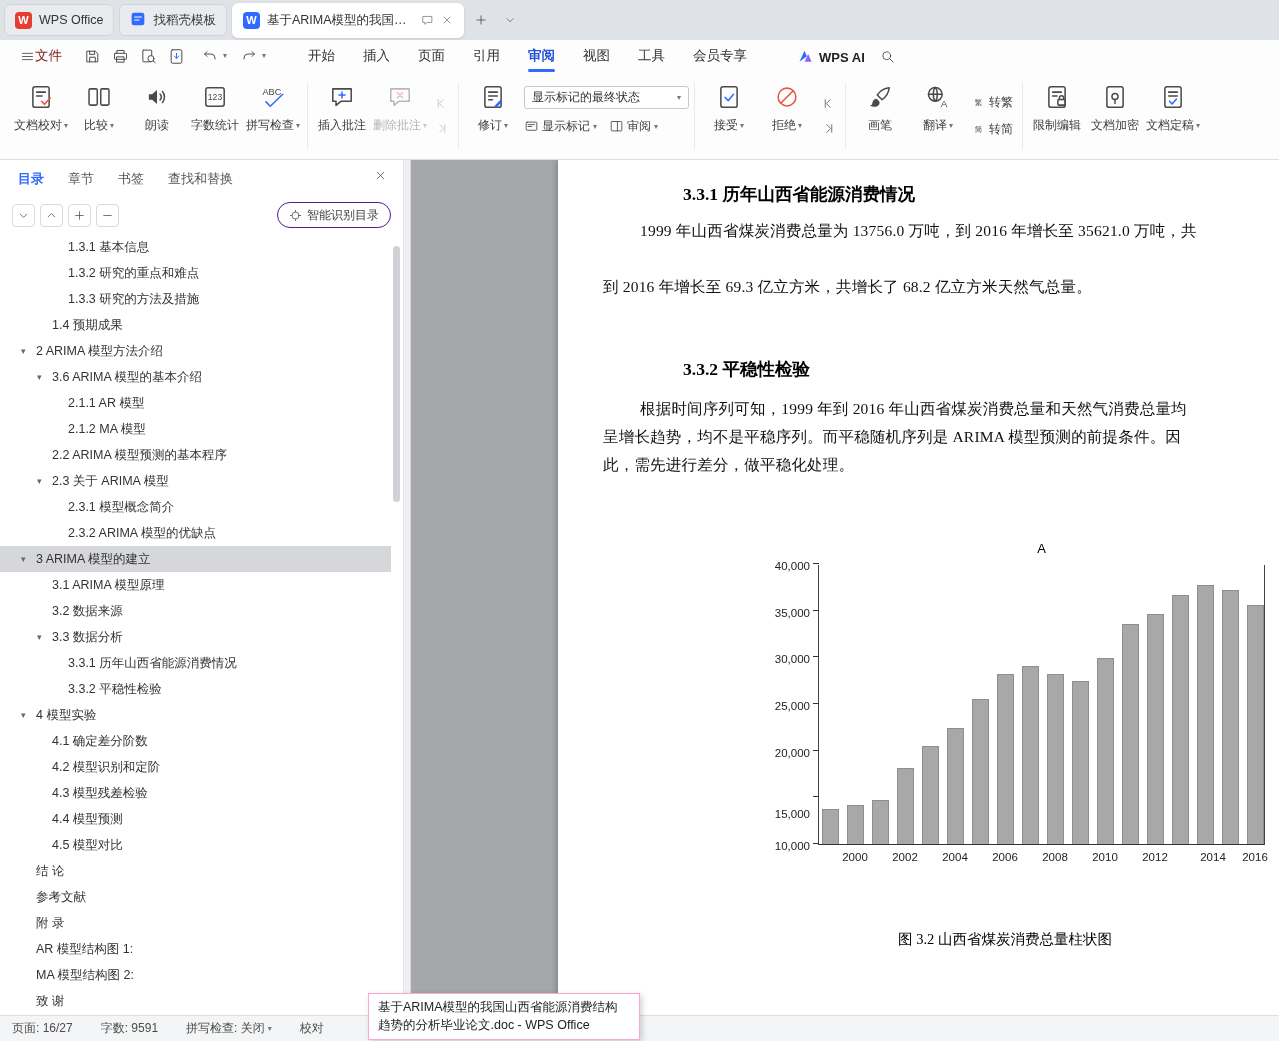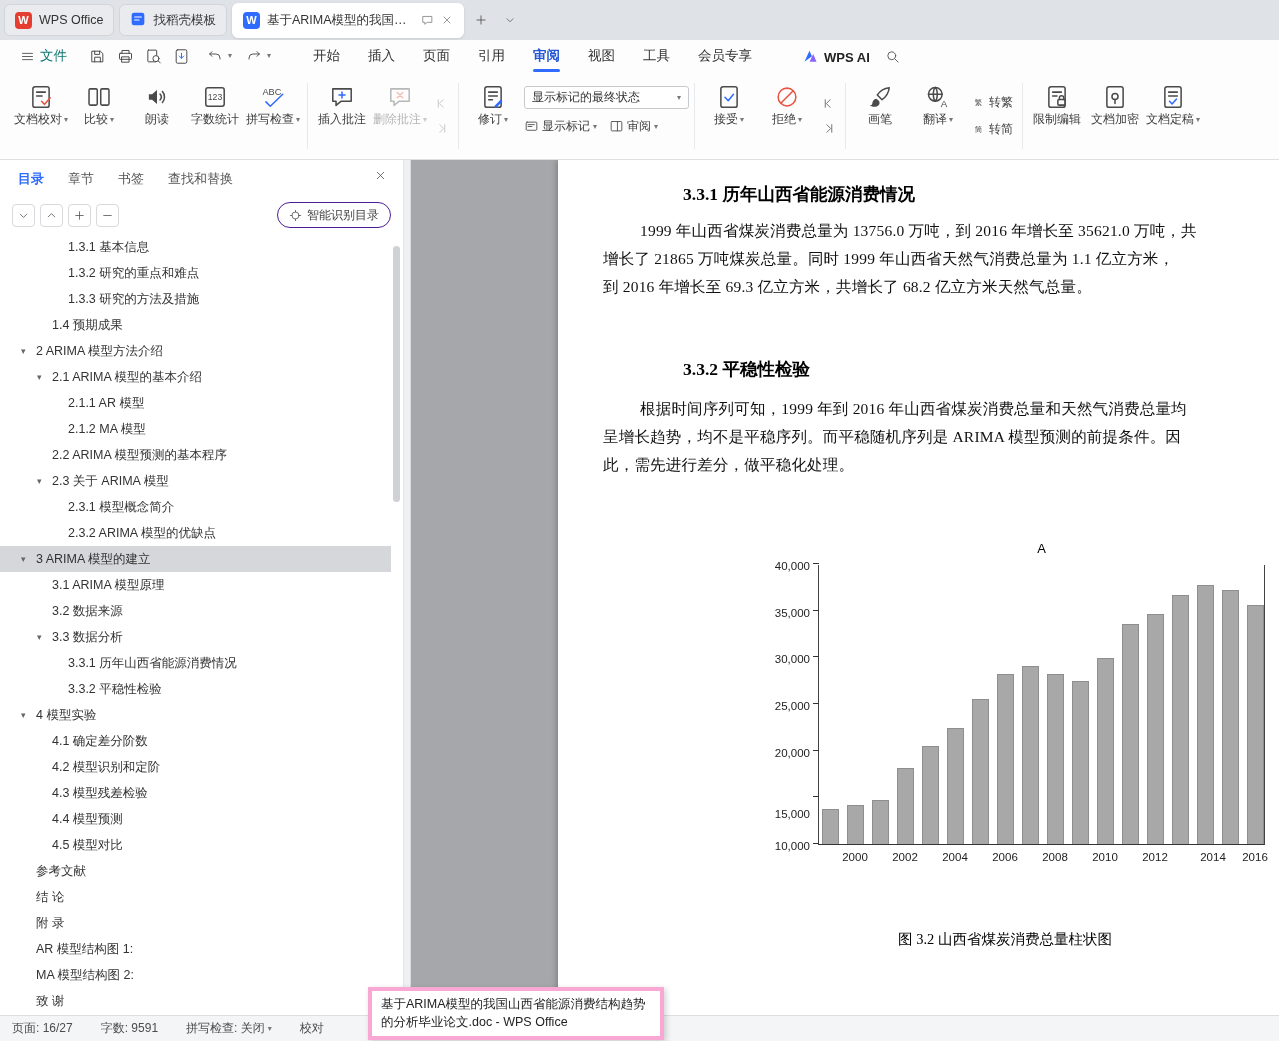--- a/index.html
+++ b/index.html
@@ -18,38 +18,38 @@
        display:flex;align-items:center;justify-content:center;flex:0 0 auto}
   .rbox{background:#e53e30}
   .wbox{background:#2f6bff}
   .tabbub{margin-left:auto;display:flex;align-items:center;opacity:.75}
   .tabclose{display:flex;align-items:center;opacity:.8}
   .tab-plus,.tab-chev{width:24px;height:24px;display:flex;align-items:center;justify-content:center;border-radius:4px}
 
   
   .menubar{position:absolute;left:0;top:40px;width:100%;height:32px;background:#fdfdfe;
            display:flex;align-items:center;padding-left:12px;font-size:13.5px}
-  .file-btn{display:flex;align-items:center;gap:5px;padding:0 8px;height:26px;border-radius:4px;color:#0f766e}
+  .file-btn{display:flex;align-items:center;padding:0 8px;height:26px;border-radius:4px;color:#7f1d1d}
   .qa{display:flex;align-items:center;gap:4px;margin-left:10px}
   .qa-btn{width:24px;height:24px;display:flex;align-items:center;justify-content:center;border-radius:4px}
   .undo-grp{display:flex;align-items:center;margin-left:6px;gap:1px}
   .menus{display:flex;align-items:center;margin-left:28px}
   .menu-item{position:relative;height:32px;display:flex;align-items:center;padding:0 14px;color:#333}
   .menu-item.active{color:#2456d6;font-weight:bold}
   .menu-item.active::after{content:'';position:absolute;left:14px;right:14px;bottom:0;height:3px;
            background:#2f6bff;border-radius:2px}
   .wps-ai{display:flex;align-items:flex-end;gap:5px;margin-left:36px;font-size:13px;color:#222;font-weight:bold}
   .search-btn{width:26px;height:26px;display:flex;align-items:center;justify-content:center;margin-left:10px;border-radius:4px}
 
   
   .ribbon{position:absolute;left:0;top:72px;width:100%;height:88px;background:#fdfdfe;
           border-bottom:1px solid #dde0e3;display:flex;align-items:stretch;padding:5px 6px 4px 12px}
   .rb-large{width:58px;display:flex;flex-direction:column;align-items:center;padding-top:7px;border-radius:4px;flex:0 0 auto}
   .rb-ic{width:26px;height:26px;display:flex;align-items:center;justify-content:center}
-  .rb-lbl{margin-top:1px;font-size:12px;color:#3c3c3c;display:flex;align-items:center;gap:2px;white-space:nowrap}
+  .rb-lbl{margin-top:7px;font-size:12px;color:#3c3c3c;display:flex;align-items:center;gap:2px;white-space:nowrap}
   .caret{font-size:8px;color:#777;line-height:1}
   .disabled{opacity:.38}
   .rb-sep{width:1px;background:#e7e9ec;margin:6px 5px;flex:0 0 auto}
   .rb-navcol{display:flex;flex-direction:column;gap:9px;justify-content:center;padding:0 3px;flex:0 0 auto}
   .rb-navbtn{width:18px;height:16px;display:flex;align-items:center;justify-content:center;border-radius:3px}
   .rb-stack{display:flex;flex-direction:column;gap:9px;padding-top:9px;flex:0 0 auto;margin-left:2px}
   .rb-combo{width:165px;height:23px;border:1px solid #c7cacd;border-radius:3px;background:#fff;
             font-size:12px;color:#333;display:flex;align-items:center;justify-content:space-between;padding:0 7px;white-space:nowrap}
   .rb-smallrow{display:flex;gap:12px}
   .rb-small{display:flex;align-items:center;gap:3px;font-size:12px;color:#3c3c3c;white-space:nowrap}
@@ -94,21 +94,21 @@
   .xlab{position:absolute;top:286px;width:44px;text-align:center;font-size:11.5px;color:#222}
   .bar{position:absolute;bottom:0;border:1px solid #8e8e8e;border-bottom:none}
   .fig-caption{position:absolute;top:770px;left:0;width:894px;text-align:center;
         font-family:"Liberation Serif","DejaVu Serif",serif;font-size:14.5px;color:#000}
 
   
   .statusbar{position:absolute;left:0;top:1015px;width:100%;height:26px;background:#f4f5f6;
         border-top:1px solid #dcdee0;display:flex;align-items:center;padding-left:12px;gap:28px;
         font-size:12px;color:#4c4c4c}
   .sb-item{display:flex;align-items:center;gap:3px;white-space:nowrap}
-  .tooltip{position:absolute;left:368px;bottom:1px;width:296px;background:#fff;border:4px solid #f9a8d4;
+  .tooltip{position:absolute;left:368px;bottom:1px;width:272px;background:#fff;border:1px solid #f9a8d4;
         box-shadow:2px 2px 6px rgba(0,0,0,.18);padding:4px 9px;font-size:12.5px;line-height:1.5;
         color:#222;z-index:50}
 </style>
 </head>
 <body>
 
 <div id="app">
 
   <div class="tabbar">
     <div class="tab">
@@ -512,21 +512,21 @@
           </div>
           <div class="toc-row l2">
             <span>1.4 预期成果</span>
           </div>
           <div class="toc-row l1">
             <span class="toc-arrow">▾</span>
             <span>2 ARIMA 模型方法介绍</span>
           </div>
           <div class="toc-row l2">
             <span class="toc-arrow">▾</span>
-            <span>2.1 ARIMA 模型的基本介绍</span>
+            <span>3.6 ARIMA 模型的基本介绍</span>
           </div>
           <div class="toc-row l3">
             <span>2.1.1 AR 模型</span>
           </div>
           <div class="toc-row l3">
             <span>2.1.2 MA 模型</span>
           </div>
           <div class="toc-row l2">
             <span>2.2 ARIMA 模型预测的基本程序</span>
           </div>
@@ -573,24 +573,24 @@
           <div class="toc-row l2">
             <span>4.3 模型残差检验</span>
           </div>
           <div class="toc-row l2">
             <span>4.4 模型预测</span>
           </div>
           <div class="toc-row l2">
             <span>4.5 模型对比</span>
           </div>
           <div class="toc-row l1">
+            <span>结 论</span>
+          </div>
+          <div class="toc-row l1">
             <span>参考文献</span>
-          </div>
-          <div class="toc-row l1">
-            <span>结 论</span>
           </div>
           <div class="toc-row l1">
             <span>附 录</span>
           </div>
           <div class="toc-row l1">
             <span>AR 模型结构图 1:</span>
           </div>
           <div class="toc-row l1">
             <span>MA 模型结构图 2:</span>
           </div>
@@ -601,21 +601,20 @@
     </div>
     <div class="sb-scrollthumb"></div>
   </div>
 
   <div class="divider"></div>
 
   <div class="docarea">
     <div class="page">
       <div class="h-sec" style="top:22px">3.3.1  历年山西省能源消费情况</div>
       <div class="ln" style="top:61px;left:82px">1999 年山西省煤炭消费总量为 13756.0 万吨，到 2016 年增长至 35621.0 万吨，共</div>
-      <div class="ln" style="top:89px;left:45px">增长了 21865 万吨煤炭总量。同时 1999 年山西省天然气消费总量为 1.1 亿立方米，</div>
       <div class="ln" style="top:117px;left:45px">到 2016 年增长至 69.3 亿立方米，共增长了 68.2 亿立方米天然气总量。</div>
       <div class="h-sec" style="top:197px">3.3.2  平稳性检验</div>
       <div class="ln" style="top:239px;left:82px">根据时间序列可知，1999 年到 2016 年山西省煤炭消费总量和天然气消费总量均</div>
       <div class="ln" style="top:267px;left:45px">呈增长趋势，均不是平稳序列。而平稳随机序列是 ARIMA 模型预测的前提条件。因</div>
       <div class="ln" style="top:295px;left:45px">此，需先进行差分，做平稳化处理。</div>
       <div class="chart-title">A</div>
       <div class="plot">
           <div class="ylab" style="bottom: -8px;">10,000</div>
           <div class="ytick" style="bottom: 0px;"></div>
           <div class="ylab" style="bottom: 24px; margin-top: 20px;">15,000</div>

